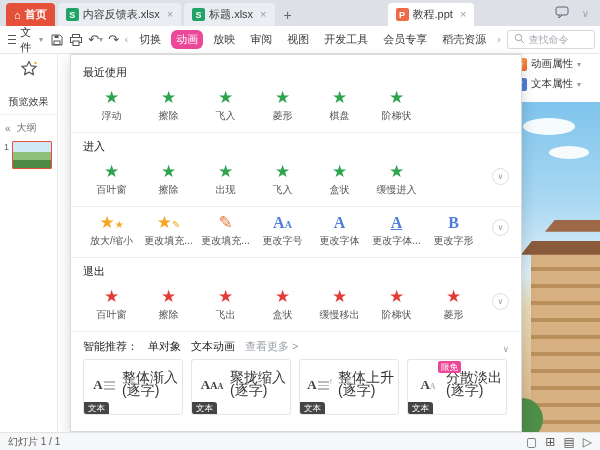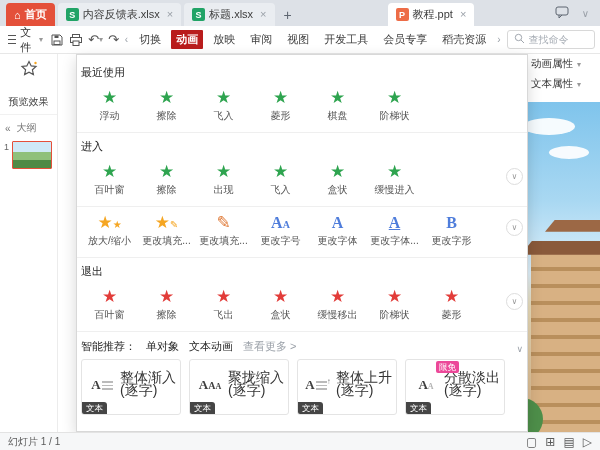--- a/index.html
+++ b/index.html
@@ -29,21 +29,21 @@
   .toolbar{position:absolute;top:26px;left:0;right:0;height:28px;background:#fff;
            border-bottom:1px solid #e7e7e7;display:flex;align-items:center;padding:0 8px;gap:5px}
   .menu-btn{display:flex;align-items:center;gap:4px;color:#333;cursor:pointer;margin-right:2px}
   .hamb{width:12px;height:9px;border-top:1.5px solid #555;border-bottom:1.5px solid #555;position:relative}
   .hamb:after{content:"";position:absolute;left:0;right:0;top:2.5px;height:1.5px;background:#555}
   .tb-ico{width:18px;height:18px;display:flex;align-items:center;justify-content:center;color:#555;cursor:pointer}
   .arrow-glyph{font-size:13px;color:#555;line-height:1}
   .chev{color:#9aa0a8;font-size:10px;cursor:pointer;padding:0 1px}
   .mini-chev{font-size:8px;color:#999}
   .rtab{padding:2px 5px;color:#3c3c3c;cursor:pointer;white-space:nowrap}
-  .rtab.active{background:#b91c1c;color:#fff;border-radius:1px;font-weight:bold}
+  .rtab.active{background:#ec4899;color:#fff;border-radius:6px;font-weight:normal}
   .searchbox{margin-left:auto;display:flex;align-items:center;gap:4px;border:1px solid #d8d8d8;
              border-radius:3px;height:19px;padding:0 6px;width:88px;background:#fff}
   .searchbox input{border:0;outline:0;width:62px;font-size:10px;color:#333;
                    font-family:inherit;background:transparent}
   .searchbox input::placeholder{color:#a7adb5}
 
   
   .left-strip{position:absolute;top:54px;left:0;width:58px;bottom:18px;background:#fff;border-right:1px solid #ececec}
   .preview-btn{padding:6px 0 5px;text-align:center;border-bottom:1px solid #f1f1f1;cursor:pointer}
   .preview-btn .lbl{font-size:10px;color:#444;display:block;margin-top:16px}
@@ -67,23 +67,23 @@
   .c2{width:40px;height:13px;top:44px;left:34px}
   .building{position:absolute;left:16px;right:0;top:46%;bottom:0;
             background:repeating-linear-gradient(180deg,#d8b183 0 13px,#b98f5c 13px 17px)}
   .roof{position:absolute;left:6px;right:0;top:calc(46% - 13px);height:14px;background:#8a5a3b;
         clip-path:polygon(0 100%,14% 0,100% 0,100% 100%)}
   .roof2{position:absolute;left:30px;right:0;top:calc(46% - 34px);height:12px;background:#9c6845;
          clip-path:polygon(0 100%,18% 0,100% 0,100% 100%)}
   .bush{position:absolute;width:42px;height:42px;left:-14px;bottom:-8px;background:#4e8f4a;border-radius:50%}
 
   
-  .anim-panel{position:absolute;left:76px;top:54px;width:452px;height:378px;background:#fff;
+  .anim-panel{position:absolute;left:70px;top:54px;width:452px;height:378px;background:#fff;
               border:1px solid #d8d8d8;box-shadow:0 5px 14px rgba(0,0,0,.16);
-              padding:4px 4px 8px;z-index:5;overflow:hidden}
+              padding:4px 12px 8px;z-index:5;overflow:hidden}
   .sec-title{font-size:11px;color:#262626;margin:6px 0 2px}
   .sec-row{display:flex;position:relative;padding-right:22px}
   .item{width:57px;text-align:center;cursor:pointer;padding:4px 0}
   .item .lbl{font-size:10px;color:#555;white-space:nowrap;display:block;line-height:12px}
   .item.disabled .lbl{color:#b3b3b3}
   .ai{display:block;height:24px;line-height:24px;font-size:17px}
   .ai .mini{font-size:10px;vertical-align:baseline}
   .ai.green{color:#2ea44f}
   .ai.red{color:#e23c39}
   .ai.orange{color:#f5a623}

